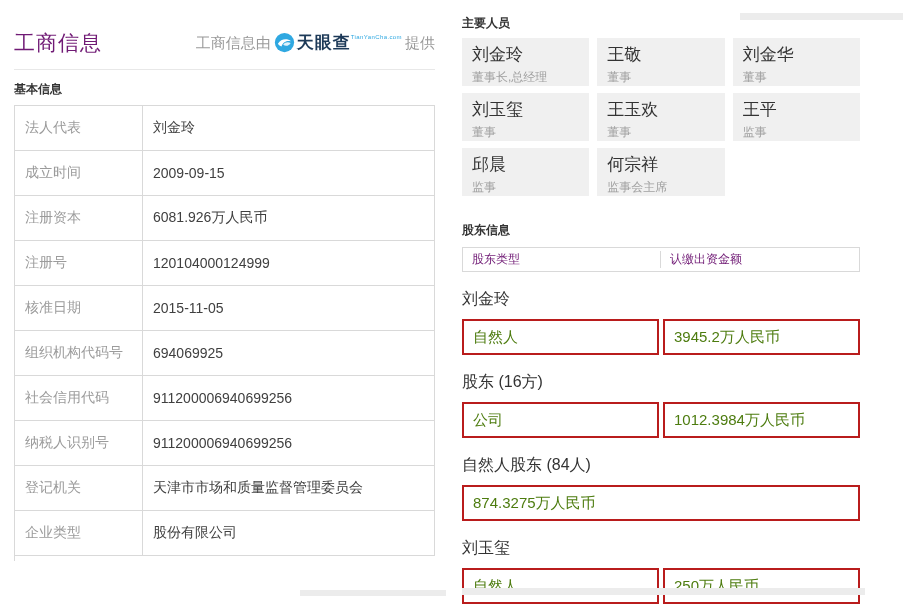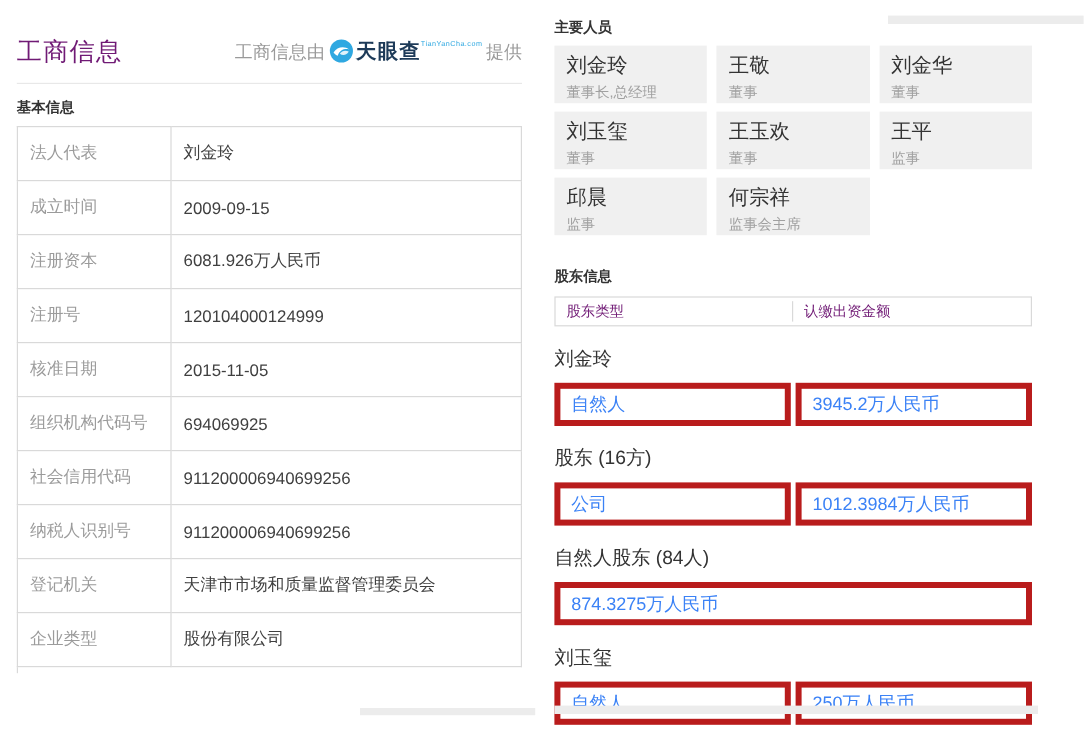--- a/index.html
+++ b/index.html
@@ -74,25 +74,25 @@
     height:25px;
     font-size:12px; color:#701a75;
   }
   .sh-header-col1 { width:50%; border-right:1px solid #d9d9d9; display:flex; align-items:center; padding-left:9px; }
   .sh-header-col2 { flex:1; display:flex; align-items:center; padding-left:9px; }
 
   .sh-group { margin-top:17px; }
   .sh-name { font-size:16px; color:#333; margin-bottom:9px; }
   .sh-row { display:flex; gap:4px; }
   .sh-cell {
-    border:5px solid #b91c1c;
+    border:2px solid #b91c1c;
     height:36px;
     display:flex; align-items:center;
     padding-left:9px;
-    font-size:15px; color:#3b82f6;
+    font-size:15px; color:#4d7c0f;
     white-space:nowrap; overflow:hidden;
   }
   .sh-cell-type { width:calc(50% - 2px); }
   .sh-cell-amount { flex:1; }
 
   
   .artifact { position:absolute; background:#ececec; }
   .artifact-top-right { left:740px; top:13px; width:163px; height:7px; }
   .artifact-bottom-left { left:300px; top:590px; width:146px; height:6px; }
   .artifact-bottom-right { left:462px; top:588px; width:403px; height:7px; }

